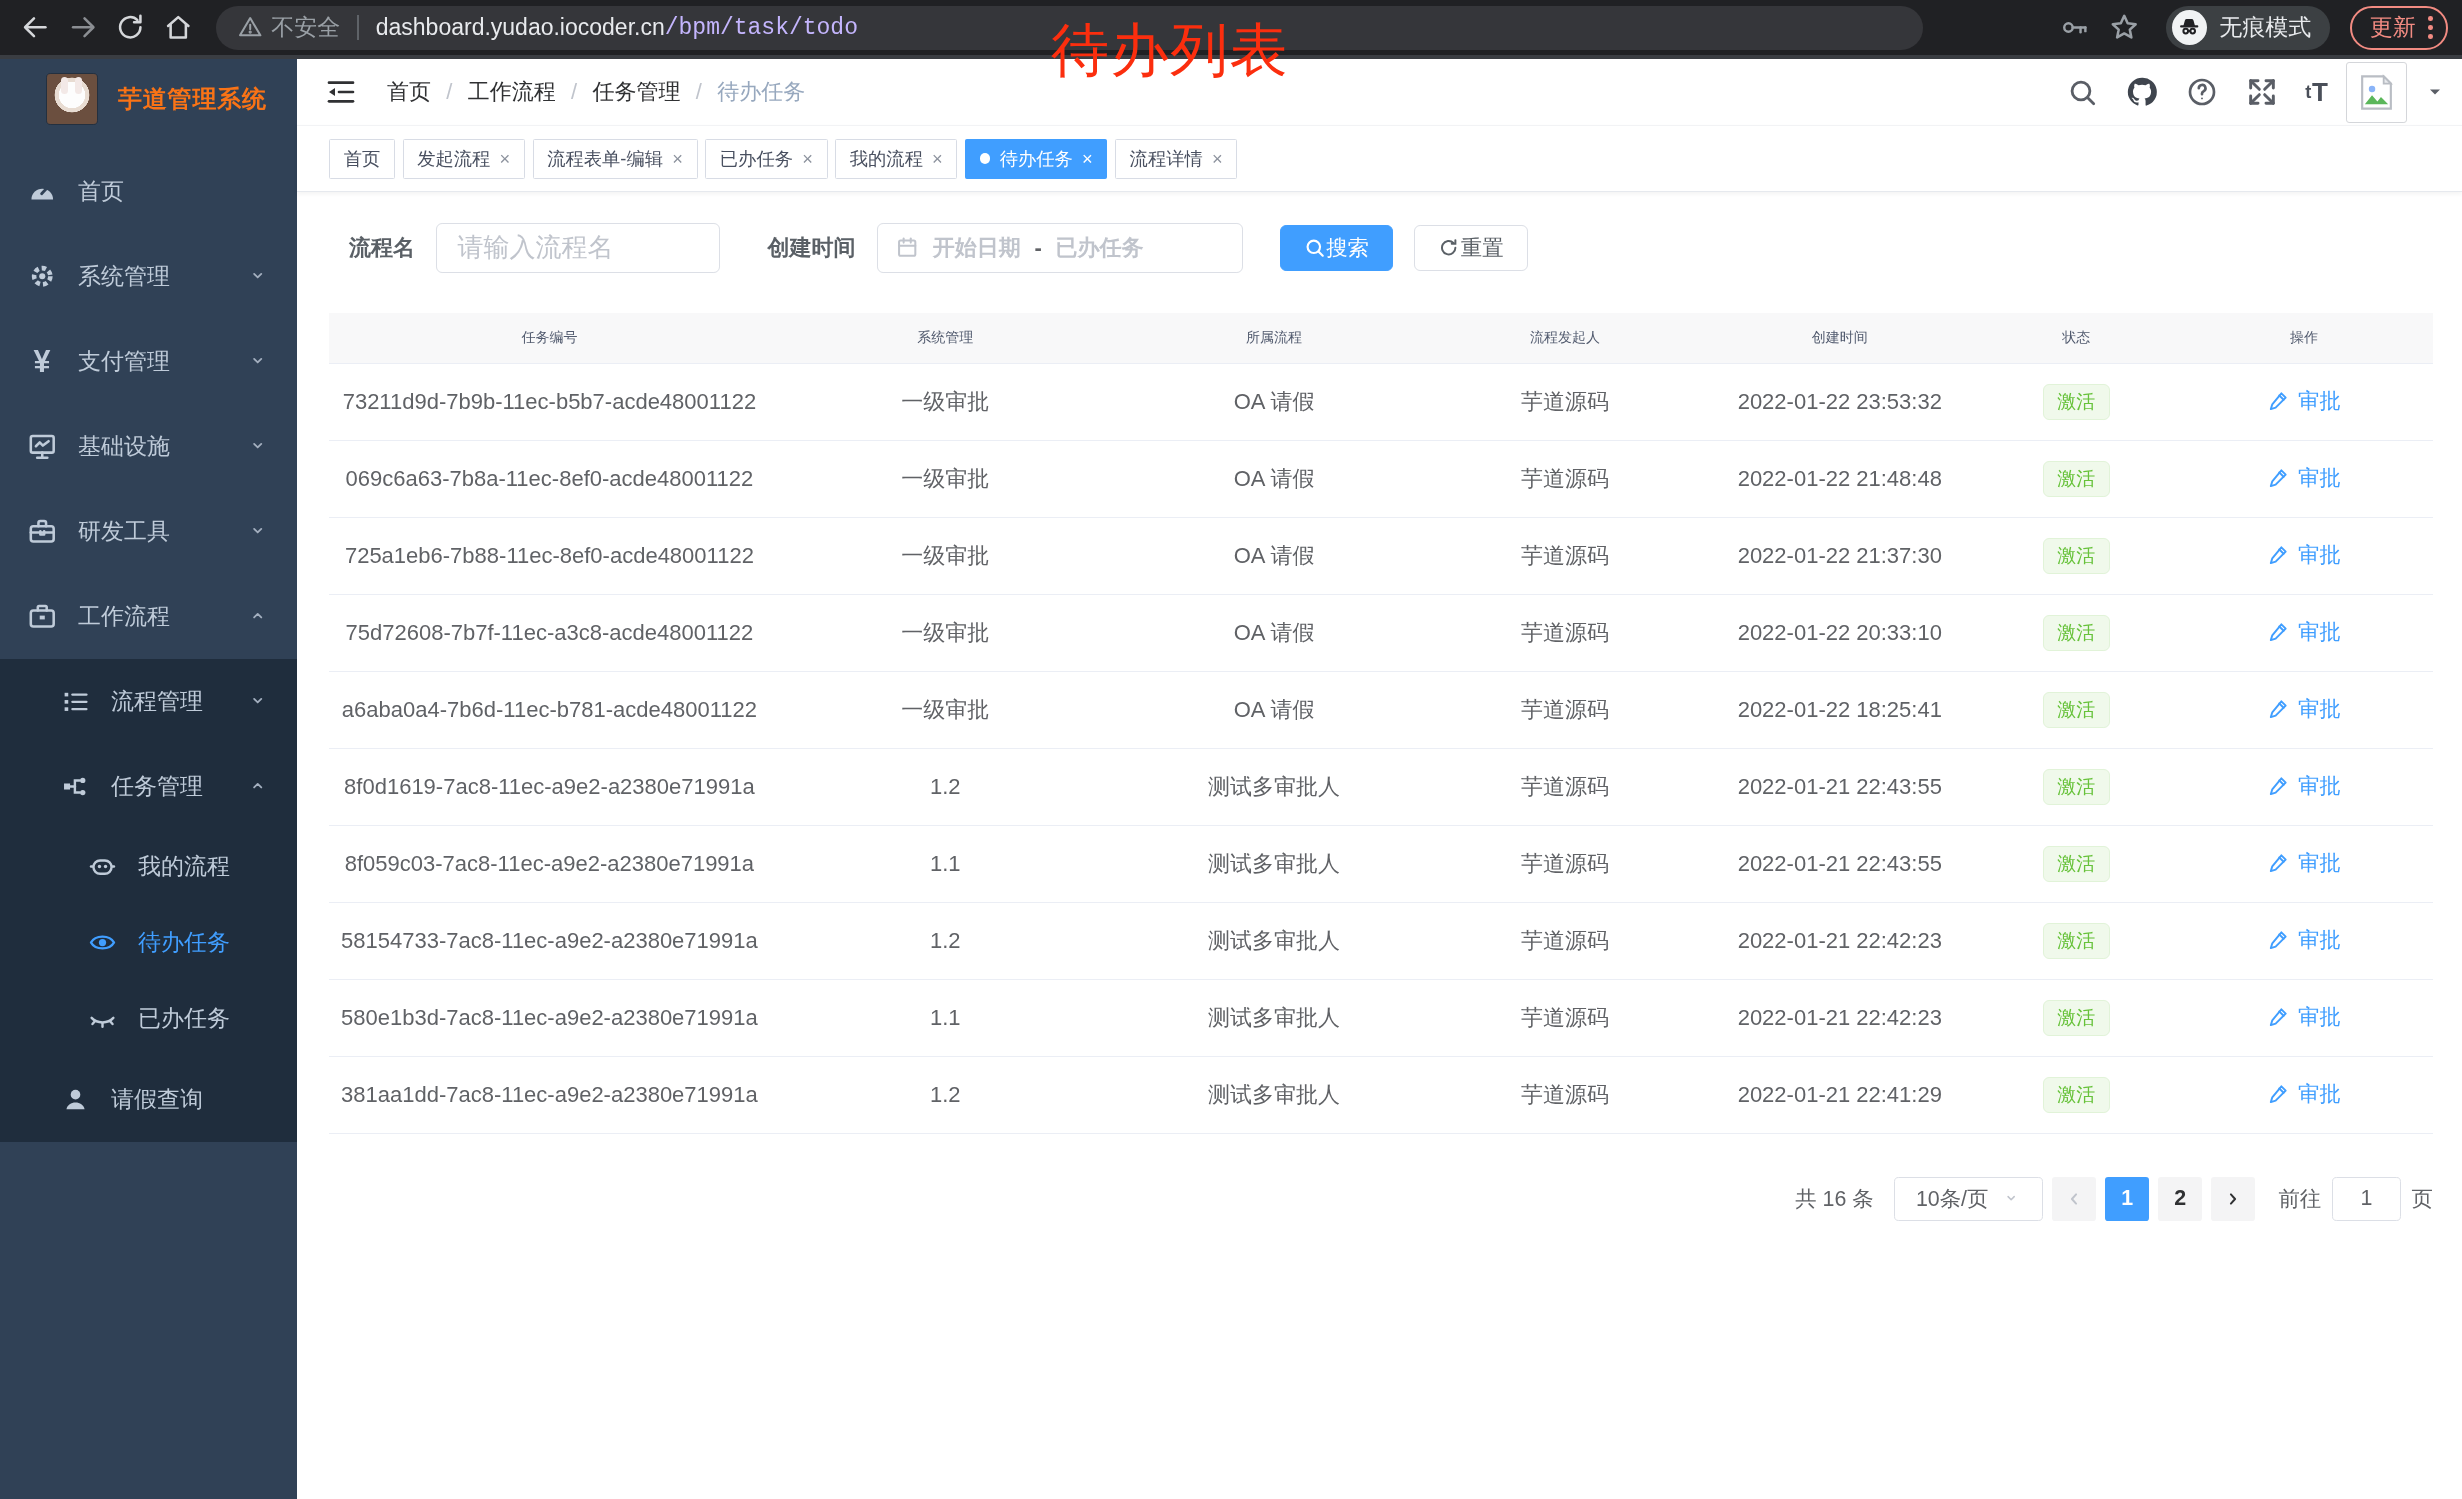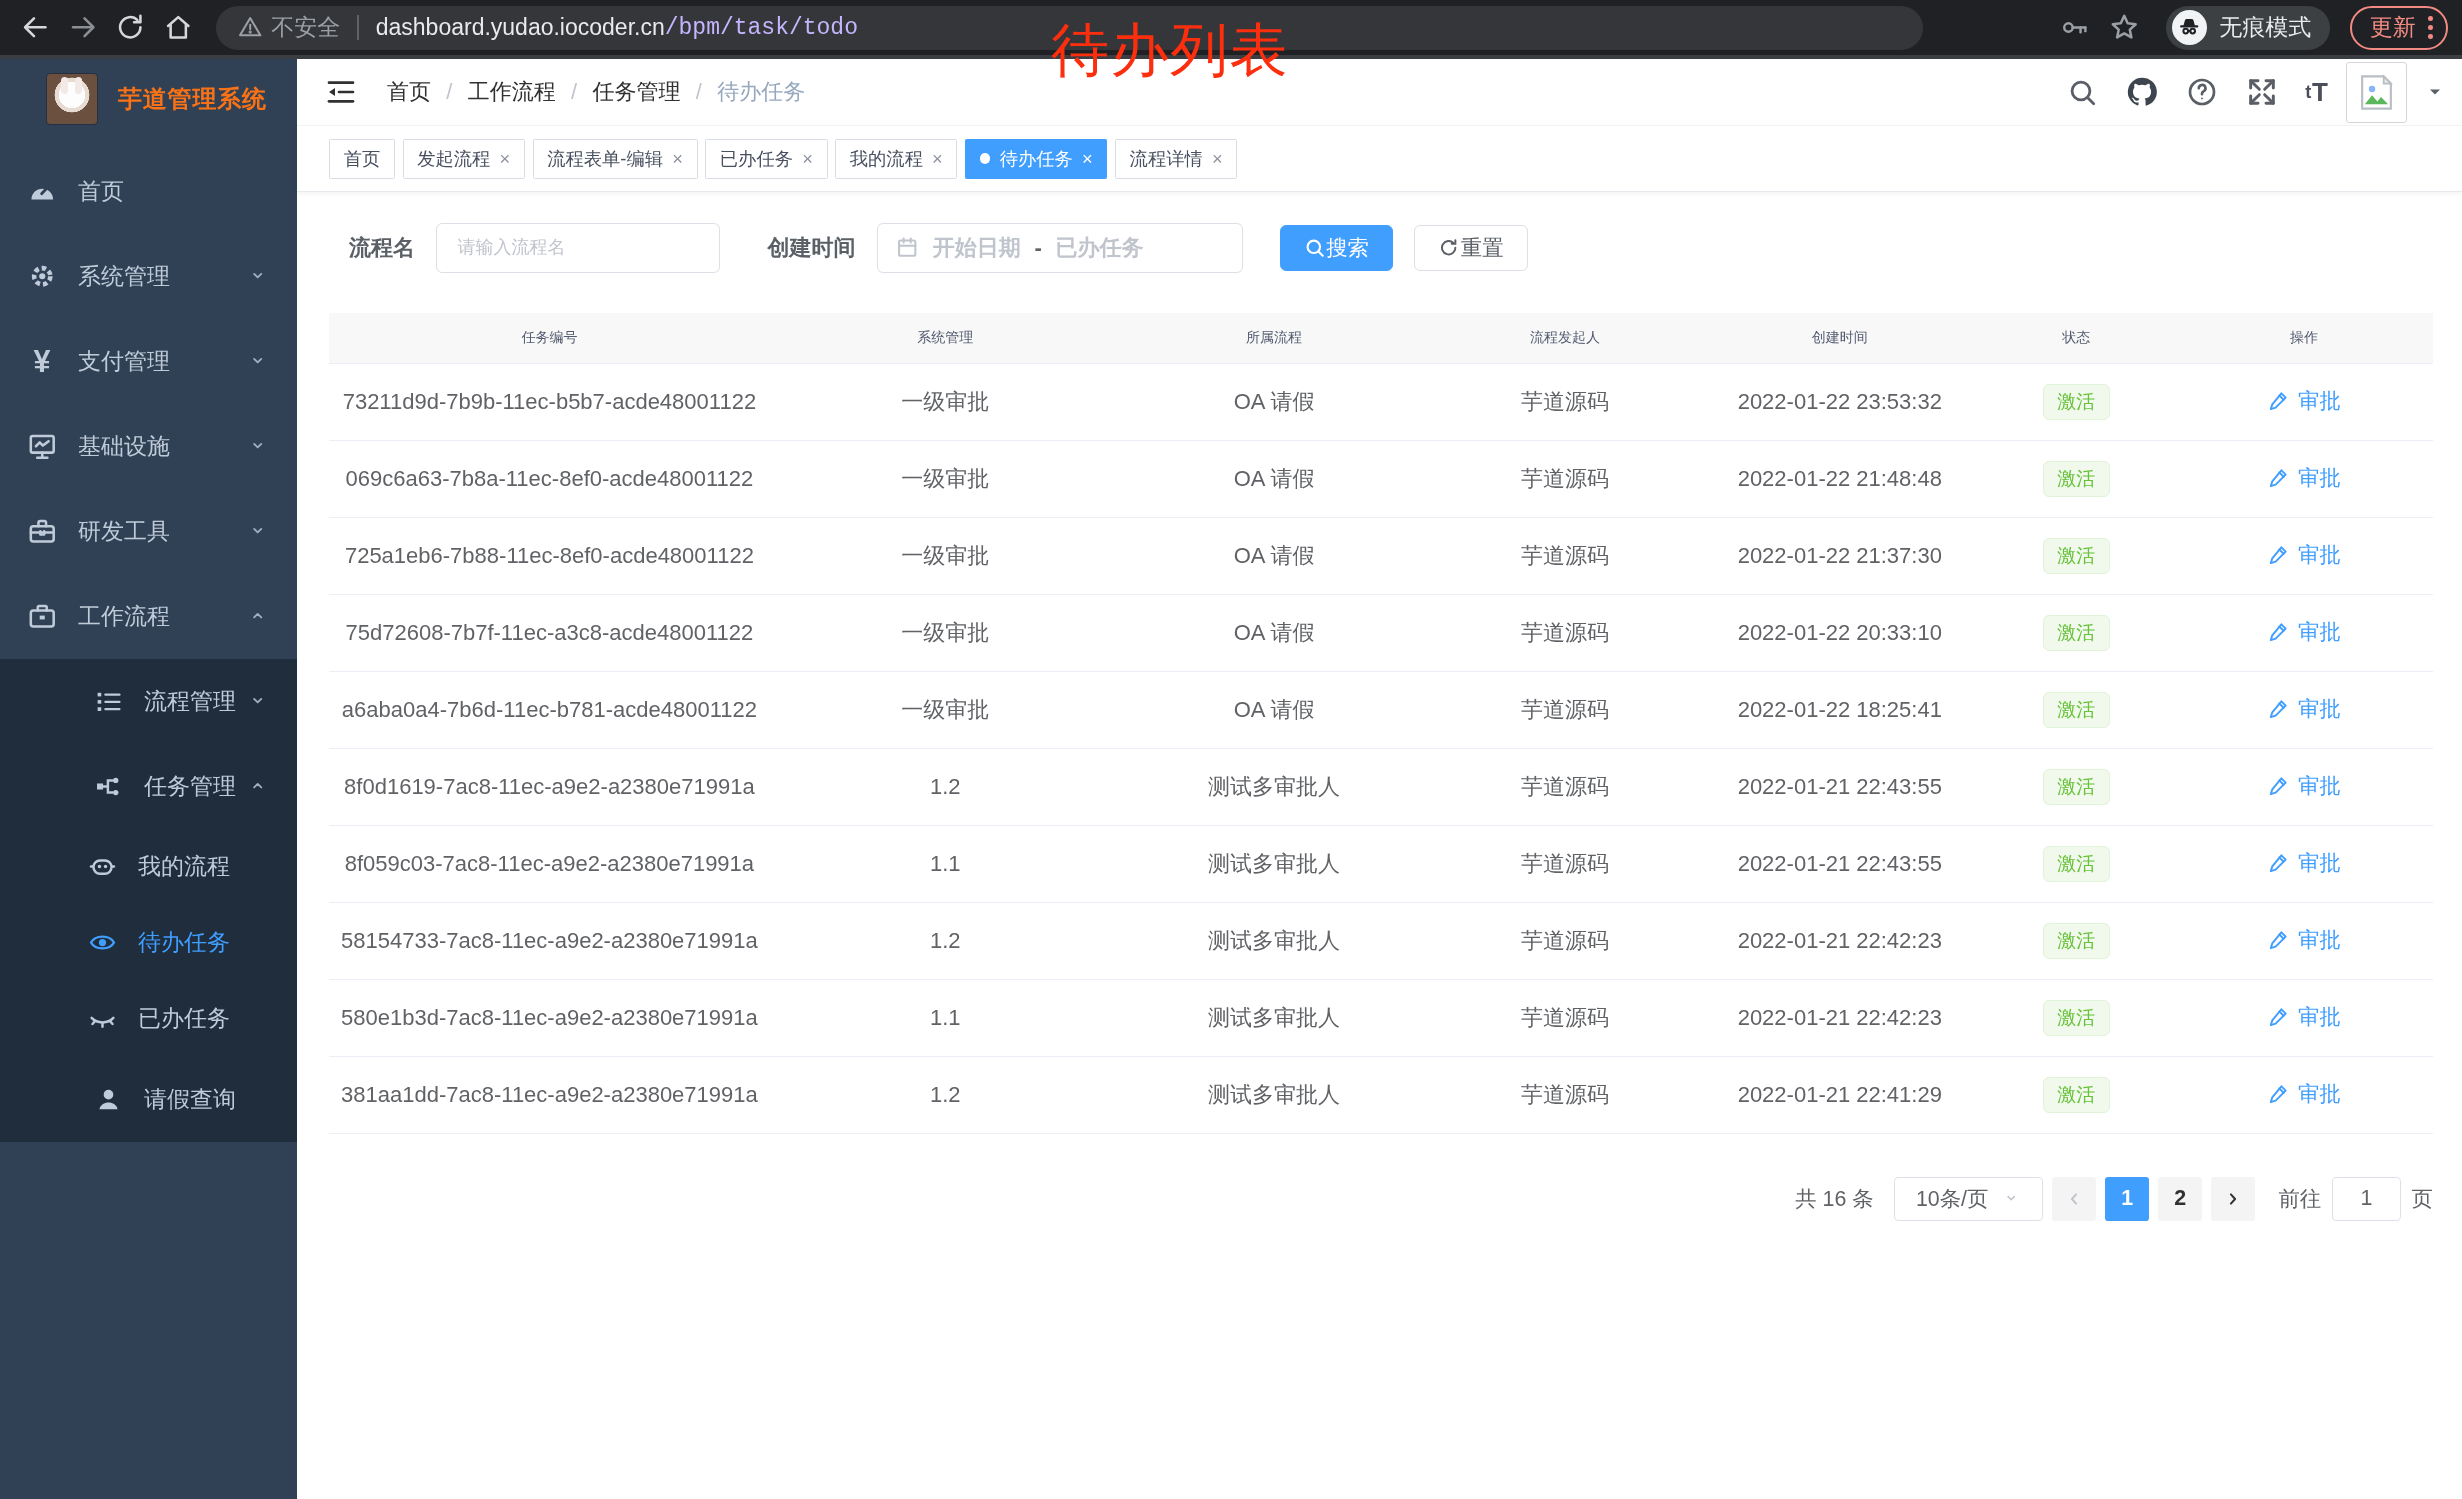--- a/index.html
+++ b/index.html
@@ -45,21 +45,21 @@
   .logo-img{width:50px;height:50px;border-radius:4.6px;background:
     radial-gradient(circle at 50% 42%,#fdfdfd 0 34%,#e8dcd2 35% 45%,#6b4f3f 46% 100%);
     border:0.8px solid #24303f;position:relative;overflow:hidden;}
   .logo-img:before{content:"";position:absolute;left:13.7px;top:3.1px;width:7.6px;height:17px;background:#f3e9e7;border-radius:3.8px;}
   .logo-img:after{content:"";position:absolute;left:27.5px;top:3.1px;width:7.6px;height:17px;background:#f3e9e7;border-radius:3.8px;}
   .logo-title{margin-left:20px;font-size:24px;font-weight:700;color:#f97316;letter-spacing:0.8px;}
   .menu{padding-top:10.7px;font-size:23px;}
   .mi{position:relative;display:flex;align-items:center;cursor:pointer;}
   .mi .lab{margin-left:20px;}
   .m1{height:85px;padding-left:26px;}
-  .m2{height:85px;padding-left:92px;}
+  .m2{height:85px;padding-left:59px;}
   .m3{height:76px;padding-left:86px;}
   .chev{position:absolute;right:29px;color:#a3afbf;}
   .submenu{background:#1f2d3d;}
   .mi.active{color:#409eff;}
   .mi .micon{width:32px;display:flex;justify-content:center;color:inherit;}
 
   
   .app-header{height:66px;display:flex;align-items:center;padding:0 17px 0 27.5px;background:#fff;}
   .hamburger{color:#303133;margin-right:30.5px;cursor:pointer;}
   .crumbs{display:flex;align-items:center;font-size:22px;}
@@ -81,21 +81,21 @@
     display:flex;align-items:center;gap:9.2px;padding:0 13.7px;box-sizing:border-box;cursor:pointer;border-radius:1.5px;}
   .tag .x{font-size:18.3px;color:#8d939e;cursor:pointer;}
   .tag.active{background:#409eff;border-color:#409eff;color:#fff;}
   .tag.active .x{color:#fff;}
   .tag-dot{width:10.7px;height:10.7px;border-radius:50%;background:#fff;}
 
   
   .filters{display:flex;align-items:center;margin-top:30.5px;padding-left:52px;}
   .f-label{font-size:22px;font-weight:700;color:#5a6066;}
   .f-input{width:284px;height:50px;margin-left:21.4px;border:1.5px solid #dcdfe6;border-radius:6.1px;
-    padding:0 20px;font-size:18px;color:#606266;box-sizing:border-box;outline:none;
+    padding:0 20px;font-size:26px;color:#606266;box-sizing:border-box;outline:none;
     font-family:inherit;background:#fff;}
   .f-input::placeholder{color:#c0c4cc;}
   .f-label2{margin-left:47px;}
   .daterange{width:366px;height:50px;margin-left:21.4px;border:1.5px solid #dcdfe6;border-radius:6.1px;
     display:flex;align-items:center;gap:13.7px;padding:0 17px;box-sizing:border-box;cursor:text;font-weight:bold;}
   .dr-ph{font-size:22px;color:#c0c4cc;}
   .dr-sep{font-size:22px;color:#606266;}
   .cal{color:#c0c4cc;}
   .btn{height:46px;border-radius:6.1px;display:flex;align-items:center;gap:1px;font-size:21.4px;
     padding:0 23px;cursor:pointer;border:1.5px solid transparent;box-sizing:border-box;}

